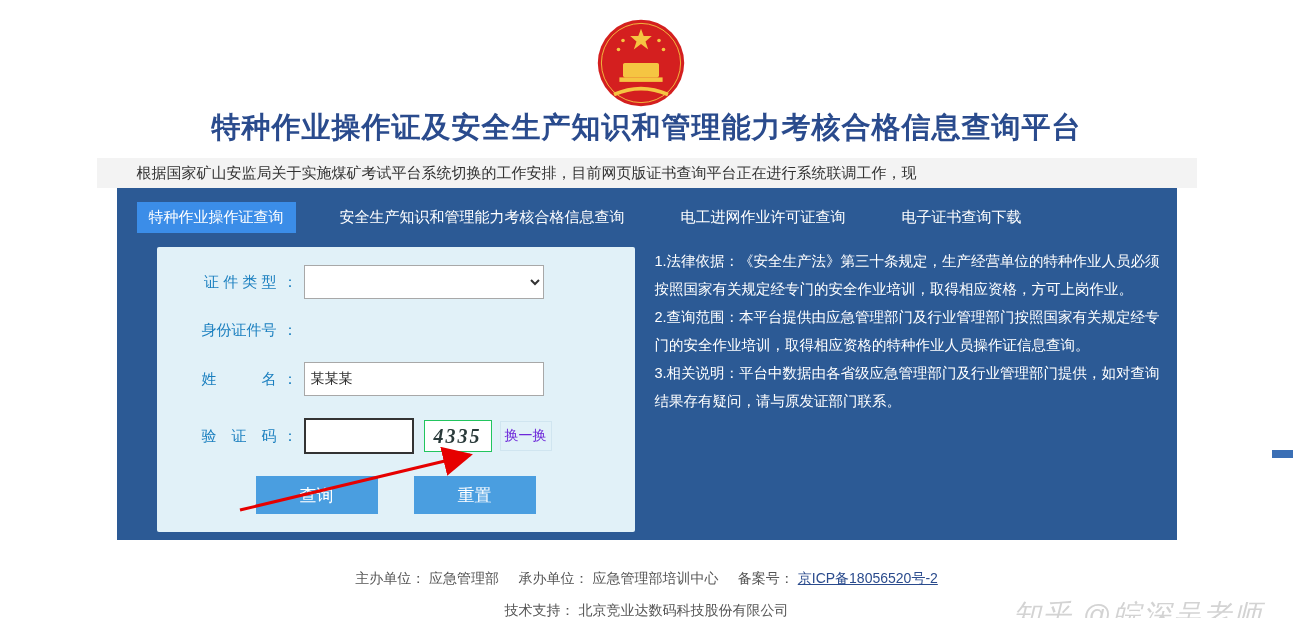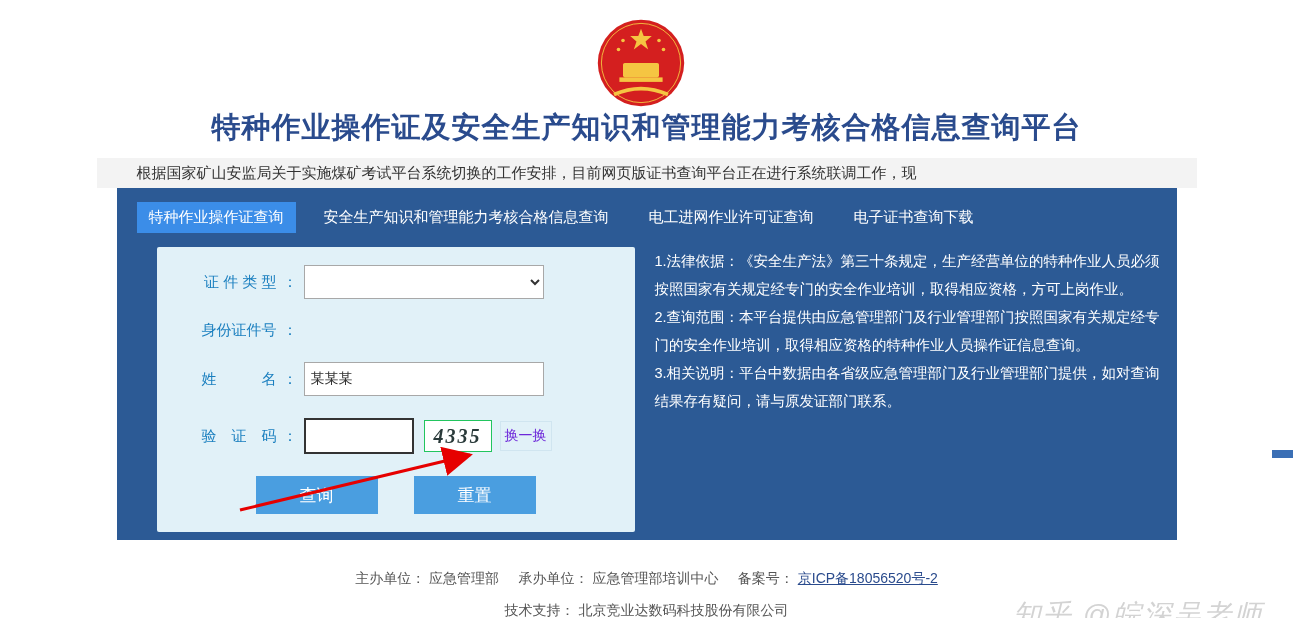--- a/index.html
+++ b/index.html
@@ -44,21 +44,21 @@
   }
   .main-blue {
     width: 1060px;
     margin: 0 auto;
     background: #2c5a95;
     padding-bottom: 8px;
   }
   .tabs-row {
     display: flex;
     padding: 14px 20px 10px 20px;
-    gap: 16px;
+    gap: 32px;
   }
   .tab {
     color: #fff;
     font-size: 15px;
     padding: 6px 12px;
     cursor: pointer;
   }
   .tab.active {
     background: #3b8de8;
   }

